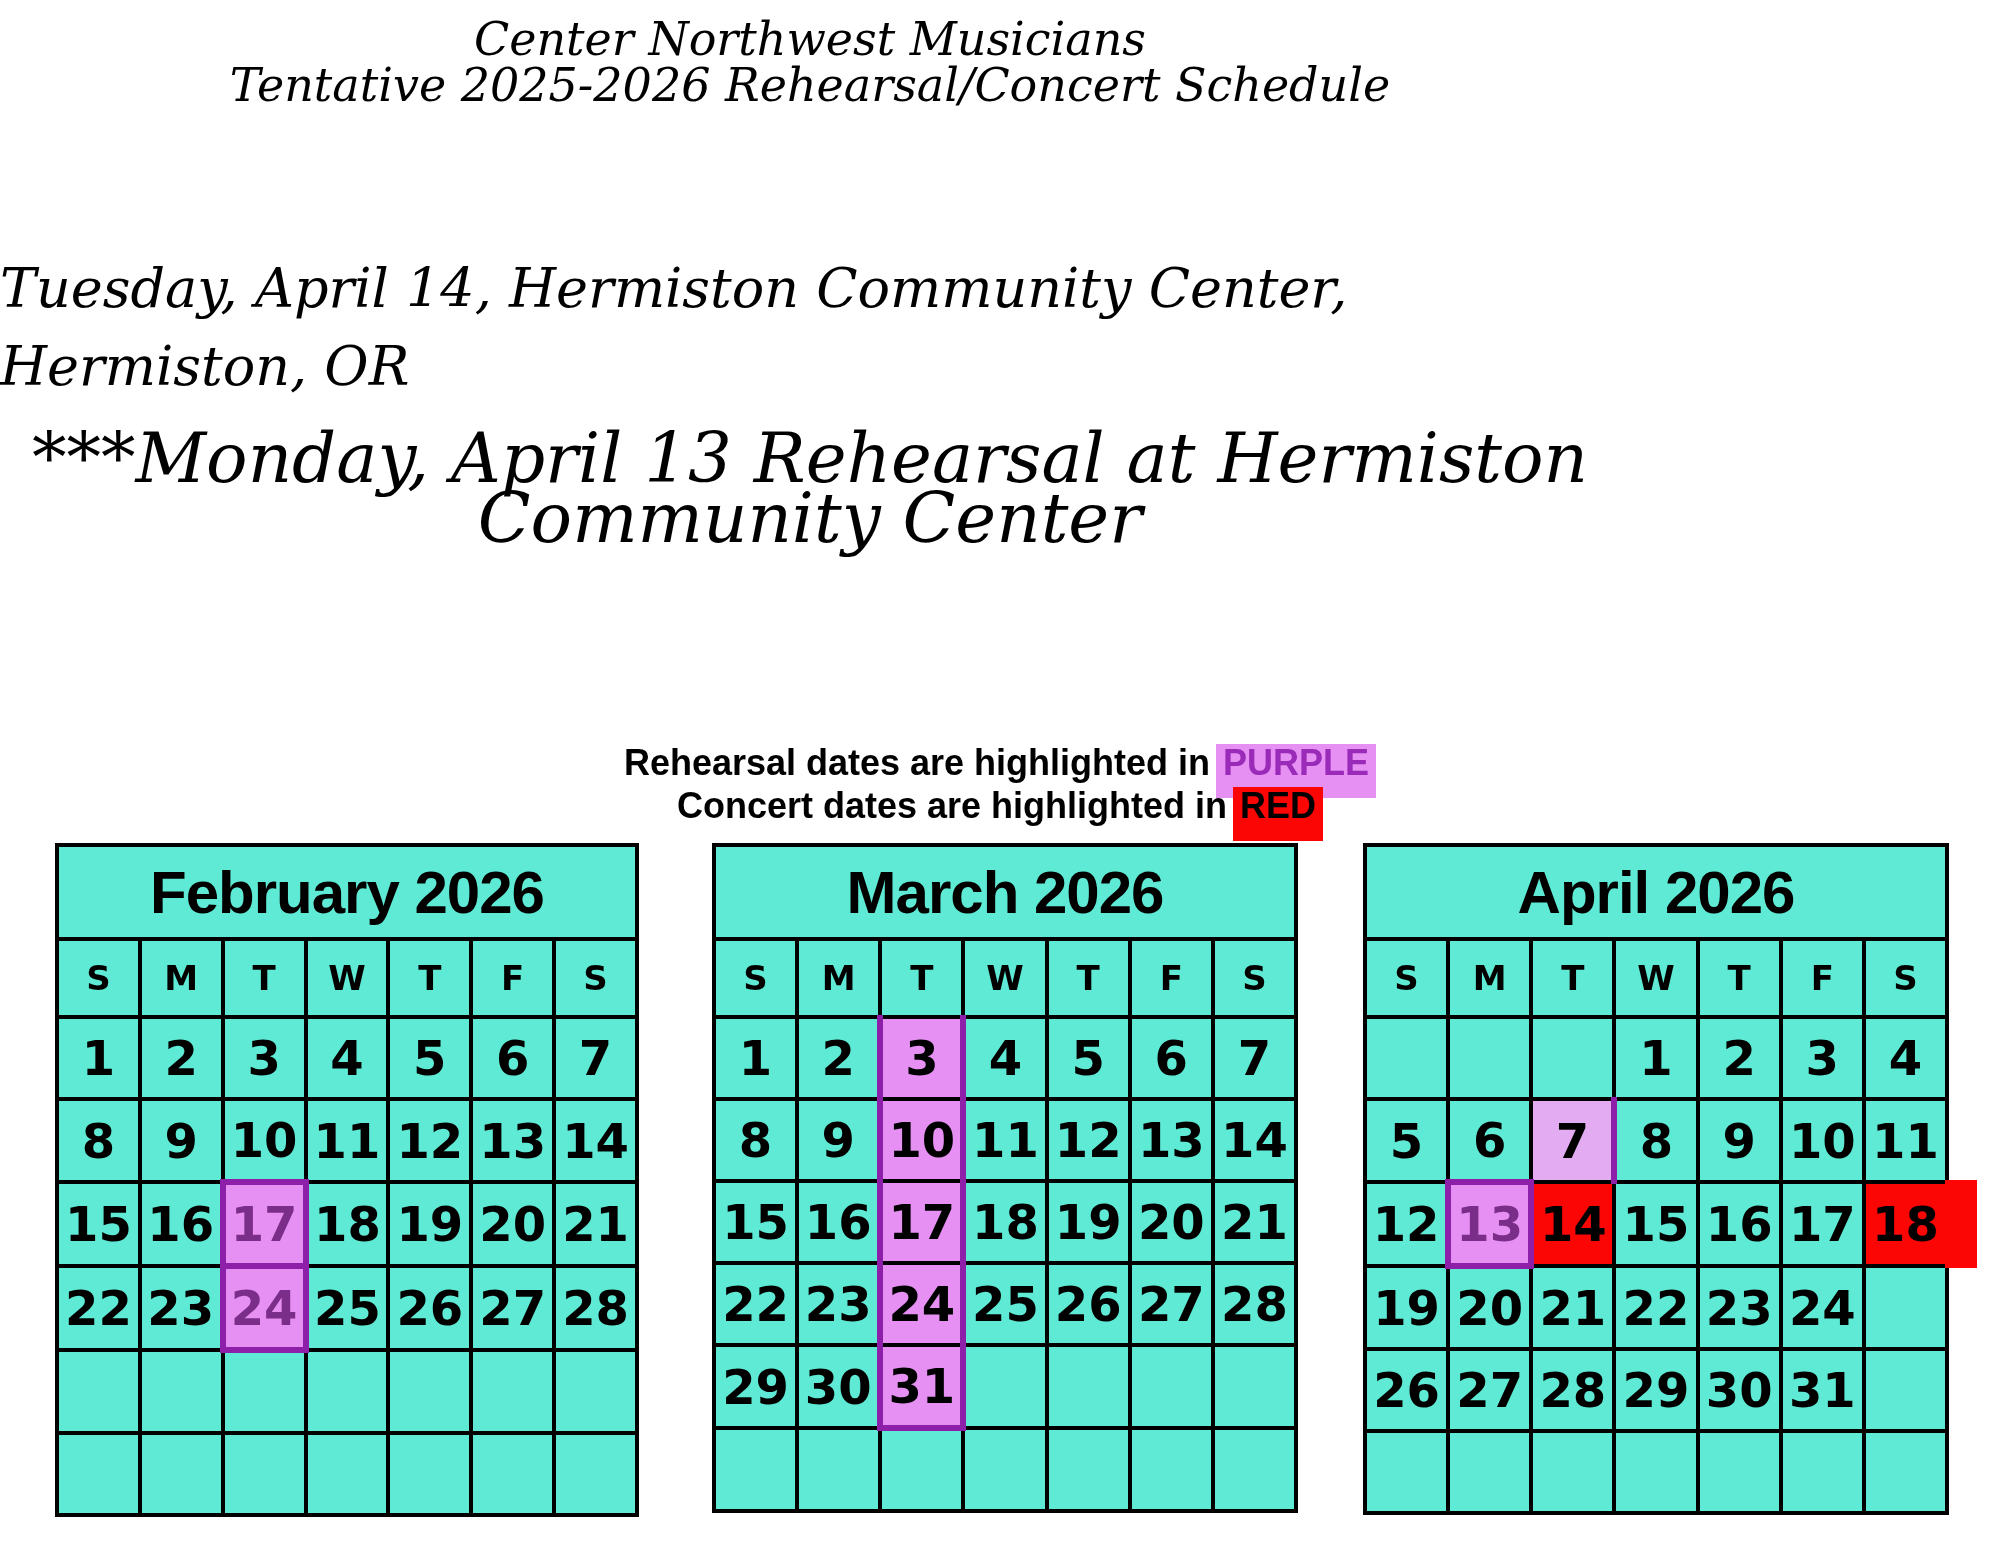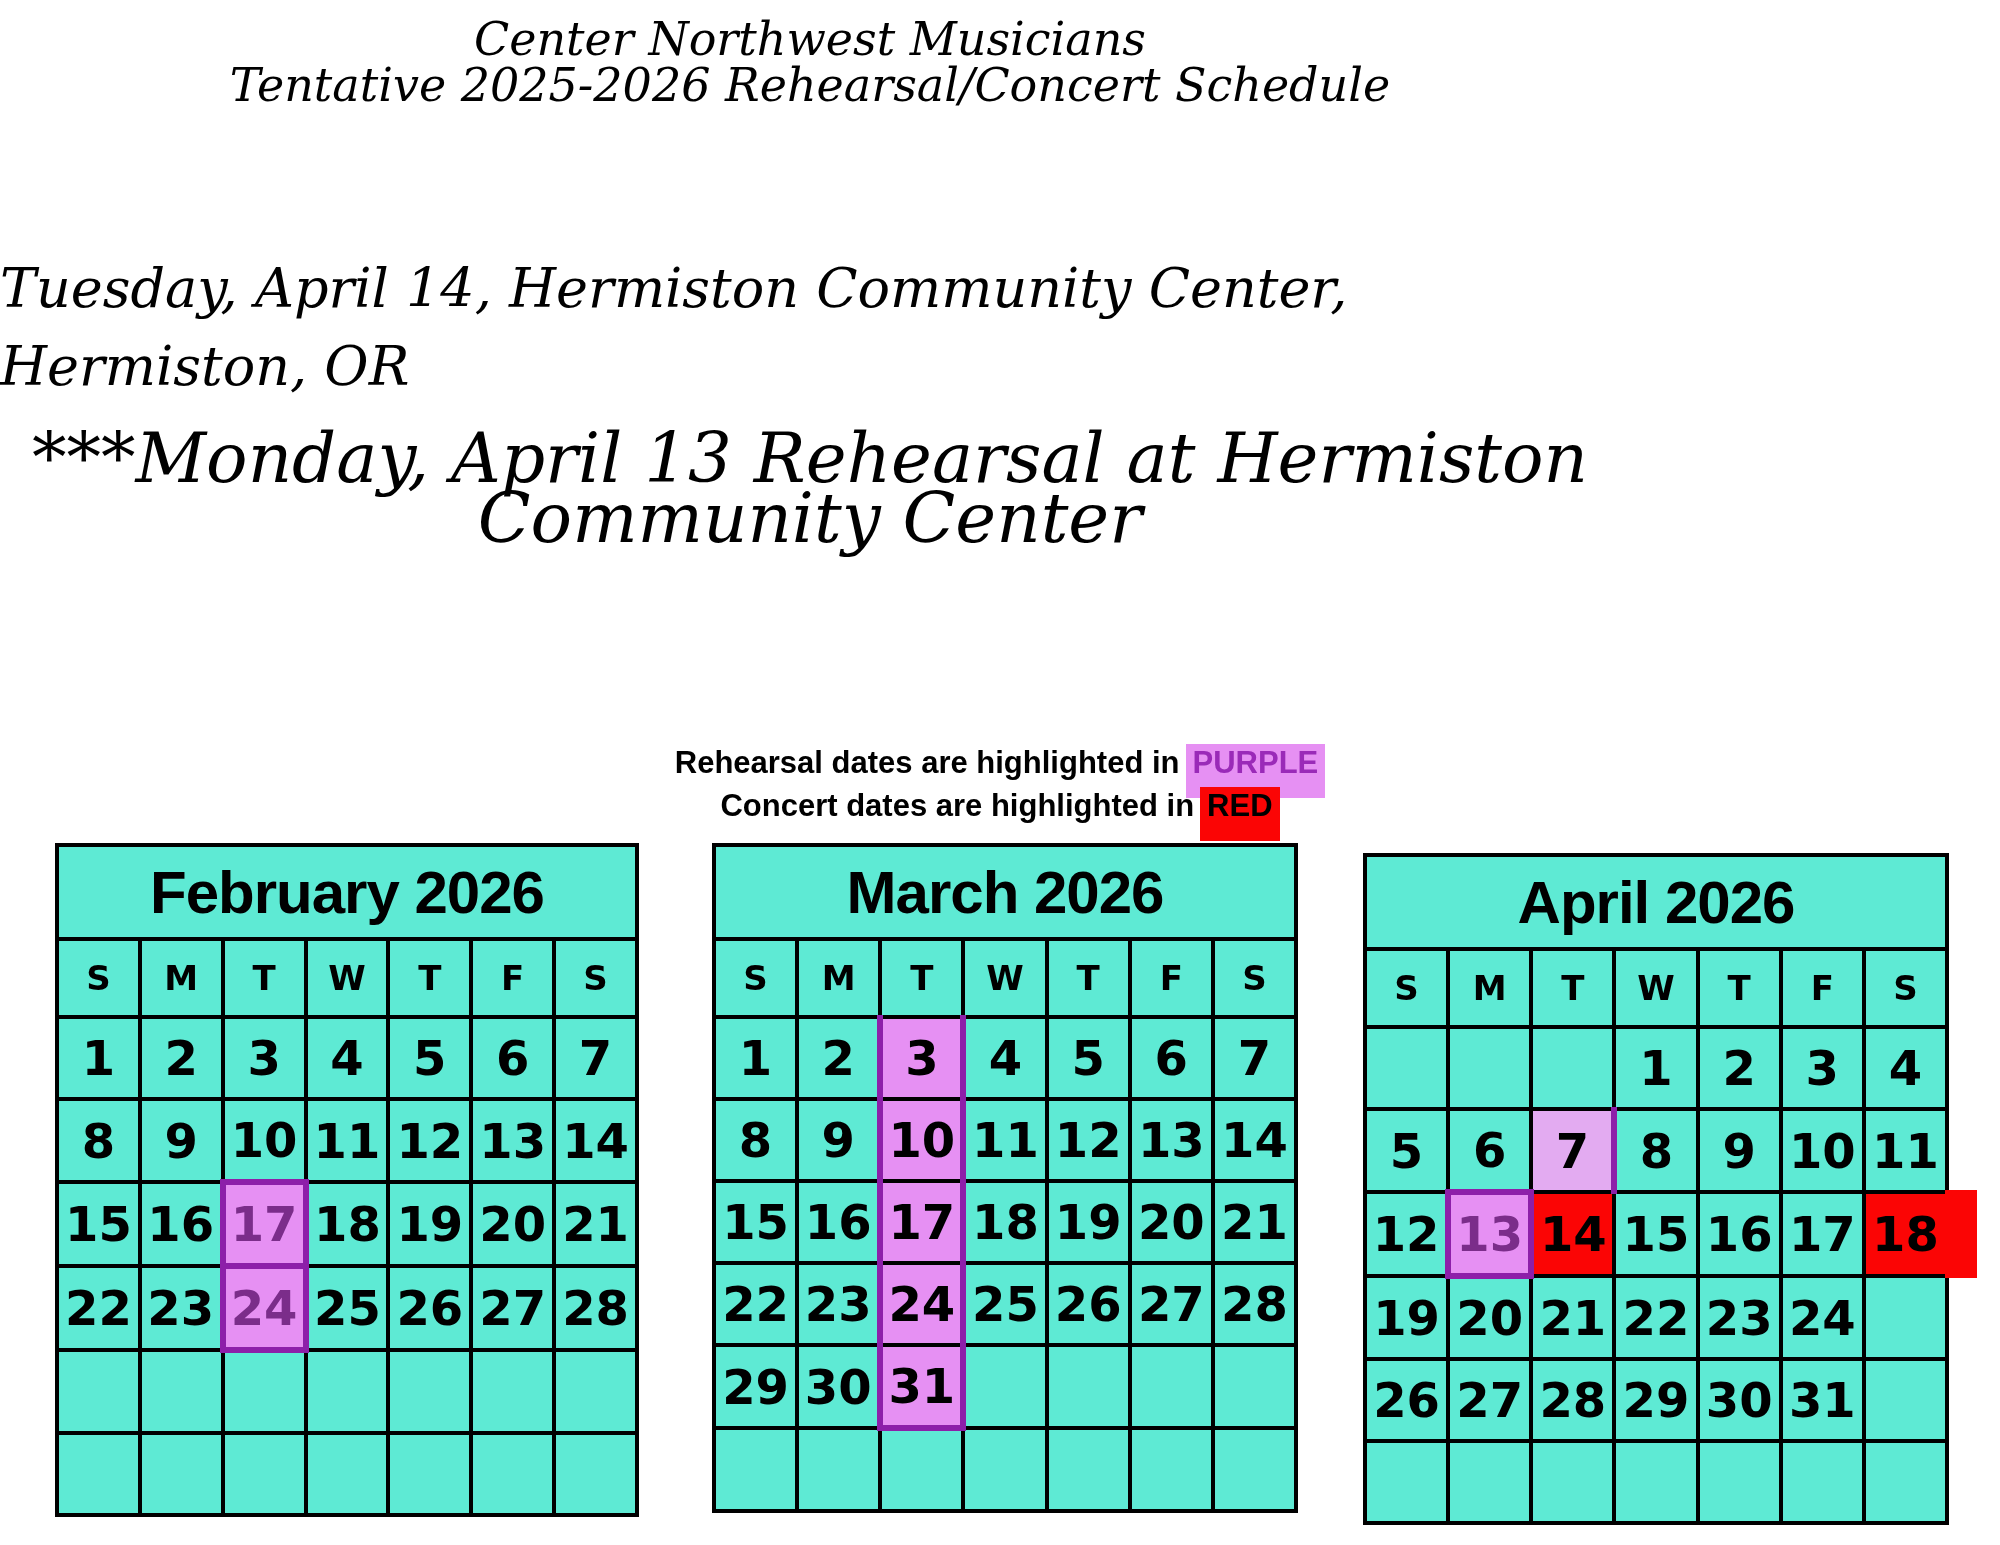--- a/index.html
+++ b/index.html
@@ -34,38 +34,38 @@
     position:absolute; top:428px; left:0; width:1620px;
     text-align:center;
     font-size:69px; line-height:60px;
   }
 
   
   .legend {
     position:absolute; left:15px; width:1970px;
     text-align:center;
     font-family:"Liberation Sans", sans-serif;
-    font-weight:700; font-size:31px; line-height:33px;
+    font-weight:700; font-size:36px; line-height:33px;
   }
   .legend-1 { top:744px; }
   .legend-2 { top:787px; }
   .swatch {
     display:inline-block;
     padding:2px 7px 19px 7px;
     margin-bottom:-24px;
     margin-left:6px;
   }
   .swatch-purple { background:var(--p-fill); color:#9a2ab8; }
   .swatch-red    { background:var(--r-fill); color:#000; }
 
   
   .calendar { position:absolute; top:843px; }
   #cal-february { left:55px;  width:584px; }
   #cal-march    { left:712px; width:586px; }
-  #cal-april    { left:1363px;width:586px;margin-top:10px; }
+  #cal-april    { left:1363px;width:586px; }
 
   .cal-table {
     border-collapse:collapse;
     table-layout:fixed;
     width:100%;
     background:#5eead4;
   }
   .cal-table td {
     border:4px solid #000;
     text-align:center;

